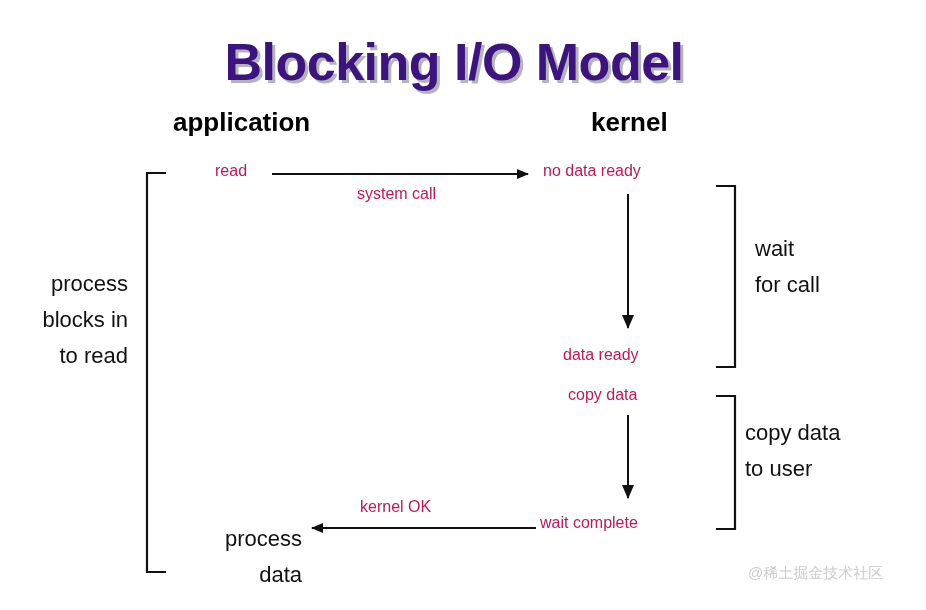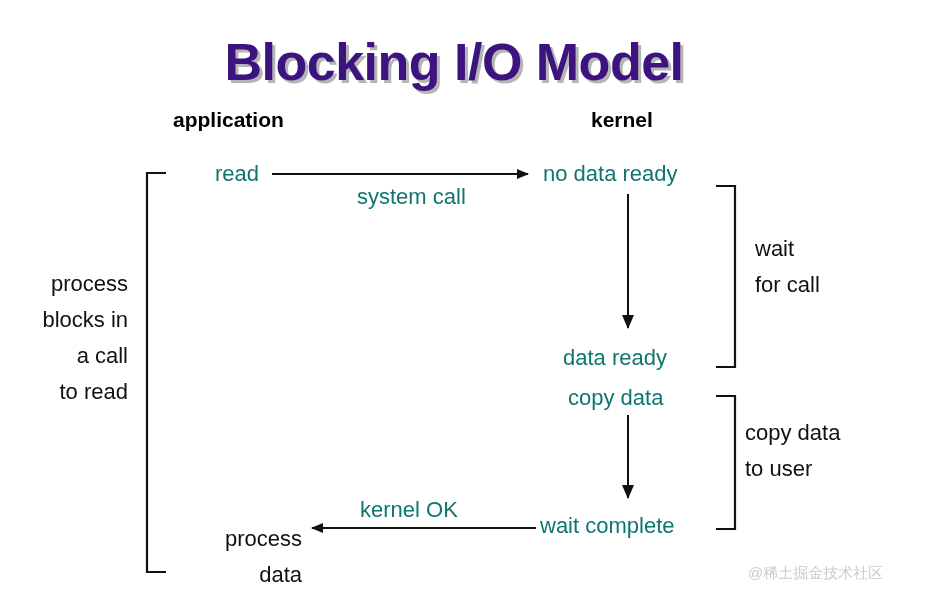--- a/index.html
+++ b/index.html
@@ -30,33 +30,33 @@
     font-weight: bold;
     letter-spacing: -0.5px;
     color: #3d1380;
     text-shadow: 3px 3px 0 rgba(120,120,120,0.55);
     white-space: nowrap;
     line-height: 1;
   }
 
   
   .col-header {
-    font-size: 21px;
+    font-size: 26px;
     font-weight: bold;
     color: #000000;
     white-space: nowrap;
     line-height: 1;
   }
   #header-application { left: 173px; top: 109px; }
   #header-kernel      { left: 591px; top: 109px; }
 
   
   .label {
-    font-size: 22px;
-    color: #0f766e;
+    font-size: 16px;
+    color: #be185d;
     white-space: nowrap;
     line-height: 1.0;
   }
   .label-block {
     font-size: 22px;
     color: #111111;
     line-height: 36px;
     text-align: right;
   }
 
@@ -175,19 +175,18 @@
   </div>
 
   <div class="abs label-block" id="lbl-copyfrom">
     <div>copy data</div>
     <div>to user</div>
   </div>
 
   <div class="abs label-block" id="lbl-processblocks">
     <div>process</div>
     <div>blocks in</div>
-    <div>a call</div>
     <div>to read</div>
   </div>
 
   <div class="abs" id="watermark">@稀土掘金技术社区</div>
 
 </div>
 
 </body></html>

